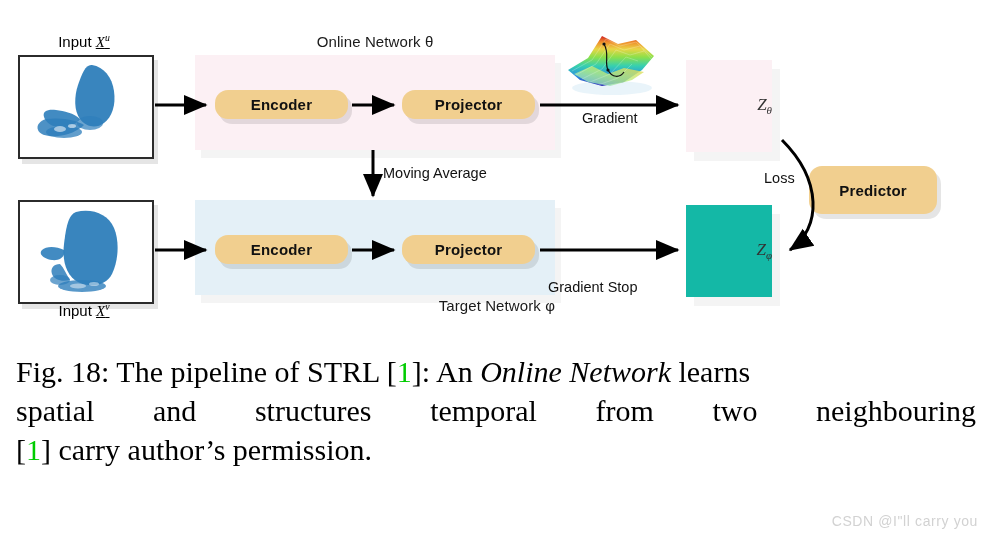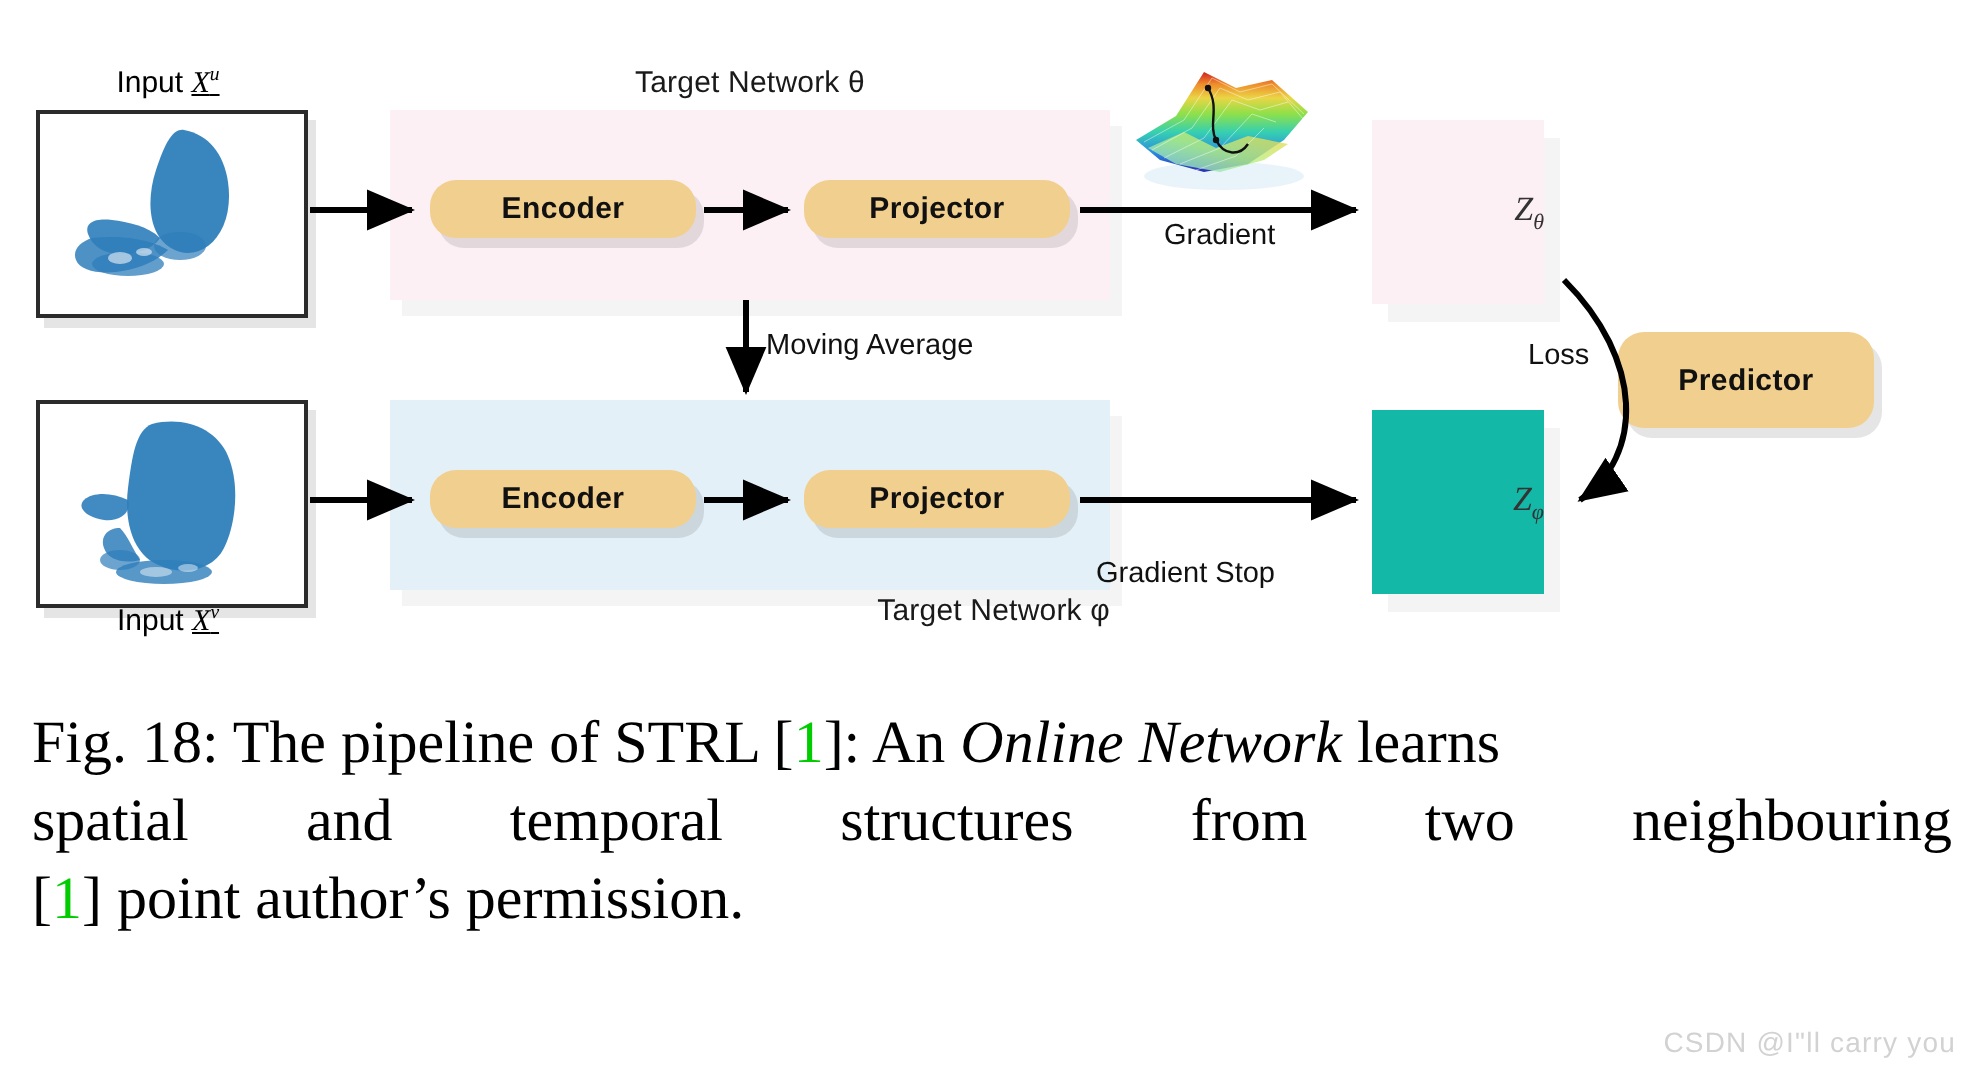--- a/index.html
+++ b/index.html
@@ -145,21 +145,21 @@
     height: 537px;
     pointer-events: none;
   }
 </style>
 </head>
 <body>
 
 <div class="stage">
 
   <div class="panel panel-online" style="left:195px; top:55px; width:360px; height:95px;"></div>
-  <div class="panel-caption" style="left:195px; top:33px; width:360px; text-align:center;">Target Network θ</div>
+  <div class="panel-caption" style="left:195px; top:33px; width:360px; text-align:center;">Online Network θ</div>
 
   <div class="thumb" style="left:18px; top:55px; width:132px; height:100px;">
     <svg viewBox="0 0 132 100" width="132" height="100">
       <rect x="0" y="0" width="132" height="100" fill="#ffffff"></rect>
       <g fill="#2e7ebb">
         <path d="M72 8 C84 10 92 20 94 34 C96 48 92 60 84 66 C76 72 66 70 60 62
                  C54 54 54 40 58 28 C62 16 66 7 72 8 Z" opacity="0.95"></path>
         <path d="M60 62 C56 68 48 70 40 70 C32 70 26 66 24 60 C22 54 28 52 36 53
                  C44 54 54 56 60 62 Z" opacity="0.9"></path>
         <path d="M26 62 C20 64 16 68 18 73 C20 78 28 80 38 79 C48 78 58 74 64 68
@@ -279,26 +279,26 @@
   <div class="edge-label" style="left:548px; top:255px;margin-top:24px;">Gradient Stop</div>
   <div class="edge-label" style="left:383px; top:165px;">Moving Average</div>
   <div class="edge-label" style="left:764px; top:170px;">Loss</div>
 
   <div class="caption">
     <div class="cap-line"><span>Fig. 18: The pipeline of STRL [</span><span class="ref">1</span><span>]: An </span><em>Online Network</em><span> learns</span></div>
 
     <div class="cap-line justify">
       <span>spatial</span>
       <span>and</span>
+      <span>structures</span>
       <span>temporal</span>
-      <span>structures</span>
       <span>from</span>
       <span>two</span>
       <span>neighbouring</span>
     </div>
 
 
-    <div class="cap-line"><span>[</span><span class="ref">1</span><span>] point author’s permission.</span></div>
+    <div class="cap-line"><span>[</span><span class="ref">1</span><span>] carry author’s permission.</span></div>
   </div>
 
   <div class="watermark">CSDN @I"ll  carry  you</div>
 
 </div>
 
 </body></html>

